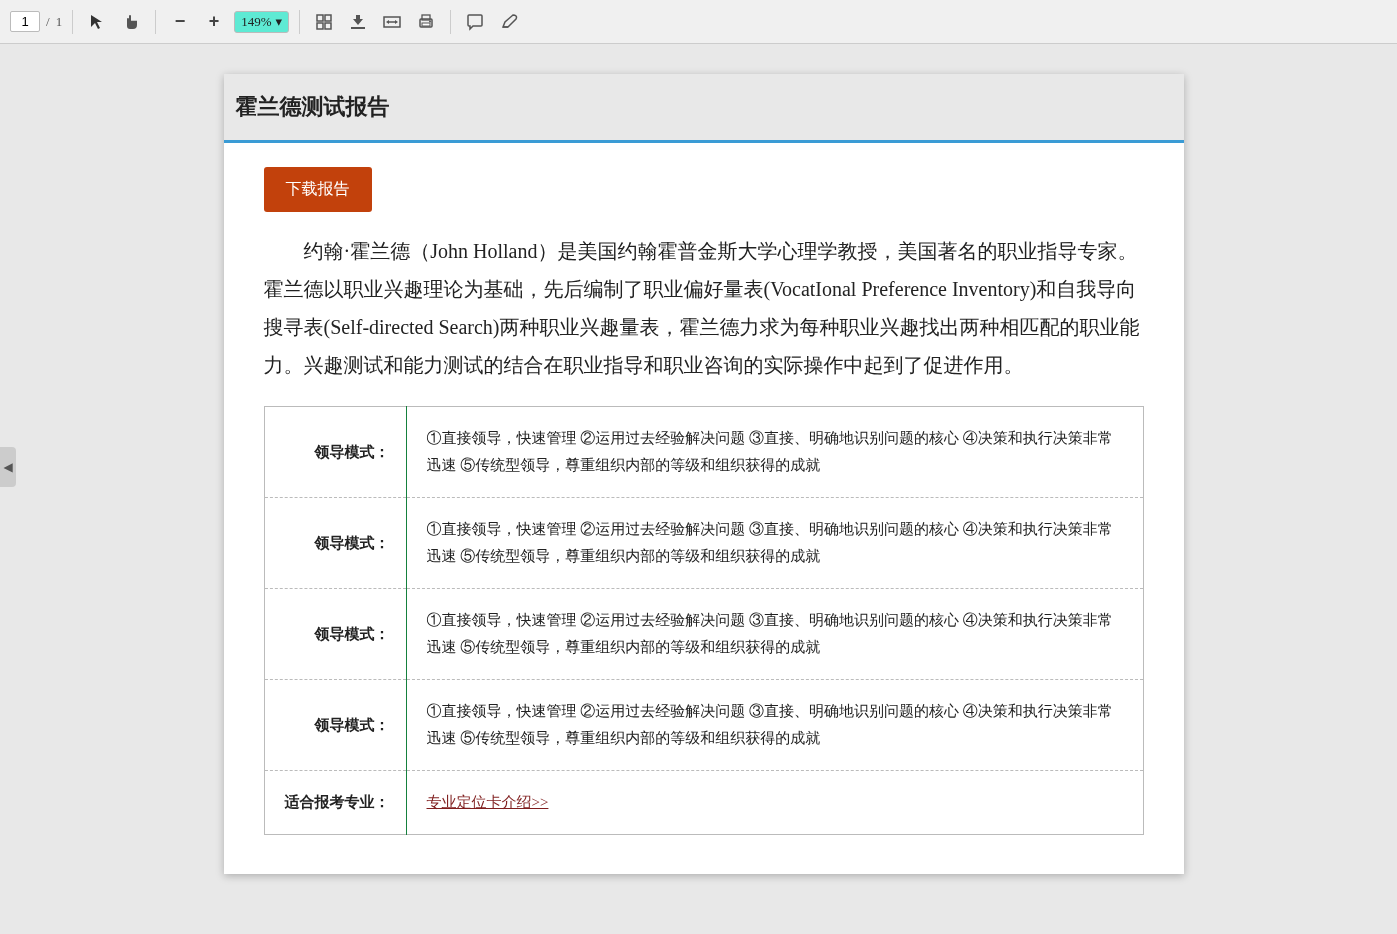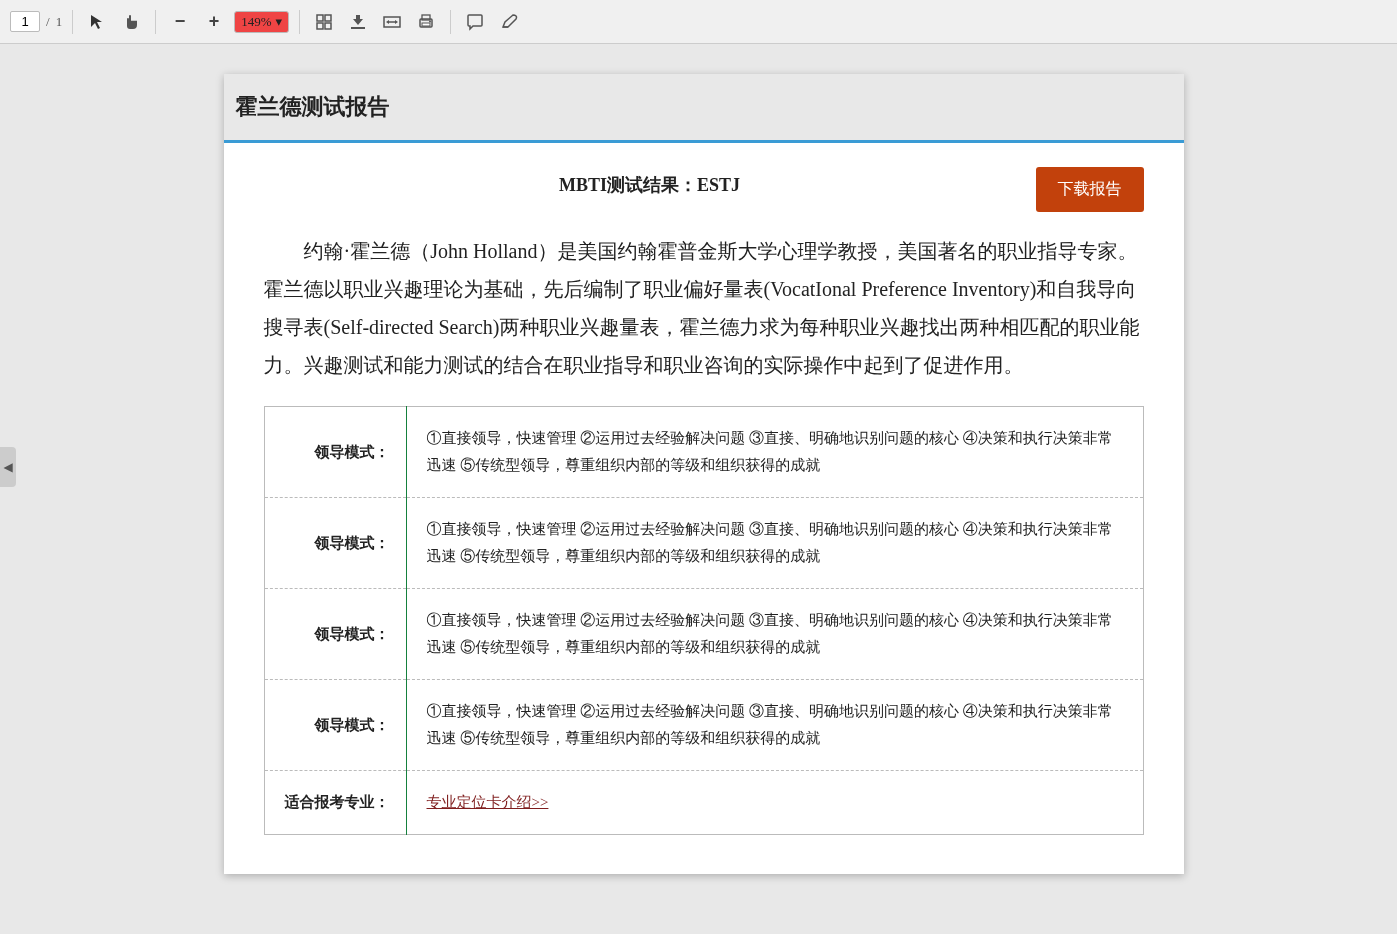--- a/index.html
+++ b/index.html
@@ -52,21 +52,21 @@
       align-items: center;
       justify-content: center;
       border-radius: 3px;
       font-size: 16px;
       color: #444;
     }
     .toolbar-zoom {
       display: flex;
       align-items: center;
       border: 1px solid #bbb;
-      background: #ef4444;
+      background: #5eead4;
       border-radius: 3px;
       padding: 2px 6px;
       font-size: 13px;
       gap: 4px;
       cursor: pointer;
     }
 
     
     .side-arrow {
       position: fixed;
@@ -289,23 +289,20 @@
 <div class="page-wrapper">
   <div class="pdf-page">
 
     <div class="report-header">
       <span class="report-header-title">霍兰德测试报告</span>
     </div>
 
     <div class="report-content">
 
       <div class="mbti-result-row">
-        <div class="mbti-result-text">
-          <span>MBTI测试结果：</span><span>ESTJ</span>
-        </div>
         <button class="download-btn">下载报告</button>
       </div>
 
       <p class="description-para">约翰·霍兰德（John  Holland）是美国约翰霍普金斯大学心理学教授，美国著名的职业指导专家。霍兰德以职业兴趣理论为基础，先后编制了职业偏好量表(VocatIonal  Preference  Inventory)和自我导向搜寻表(Self-directed  Search)两种职业兴趣量表，霍兰德力求为每种职业兴趣找出两种相匹配的职业能力。兴趣测试和能力测试的结合在职业指导和职业咨询的实际操作中起到了促进作用。</p>
 
       <table class="report-table">
         <tbody>
 
           <tr>
             <td class="label-cell">

